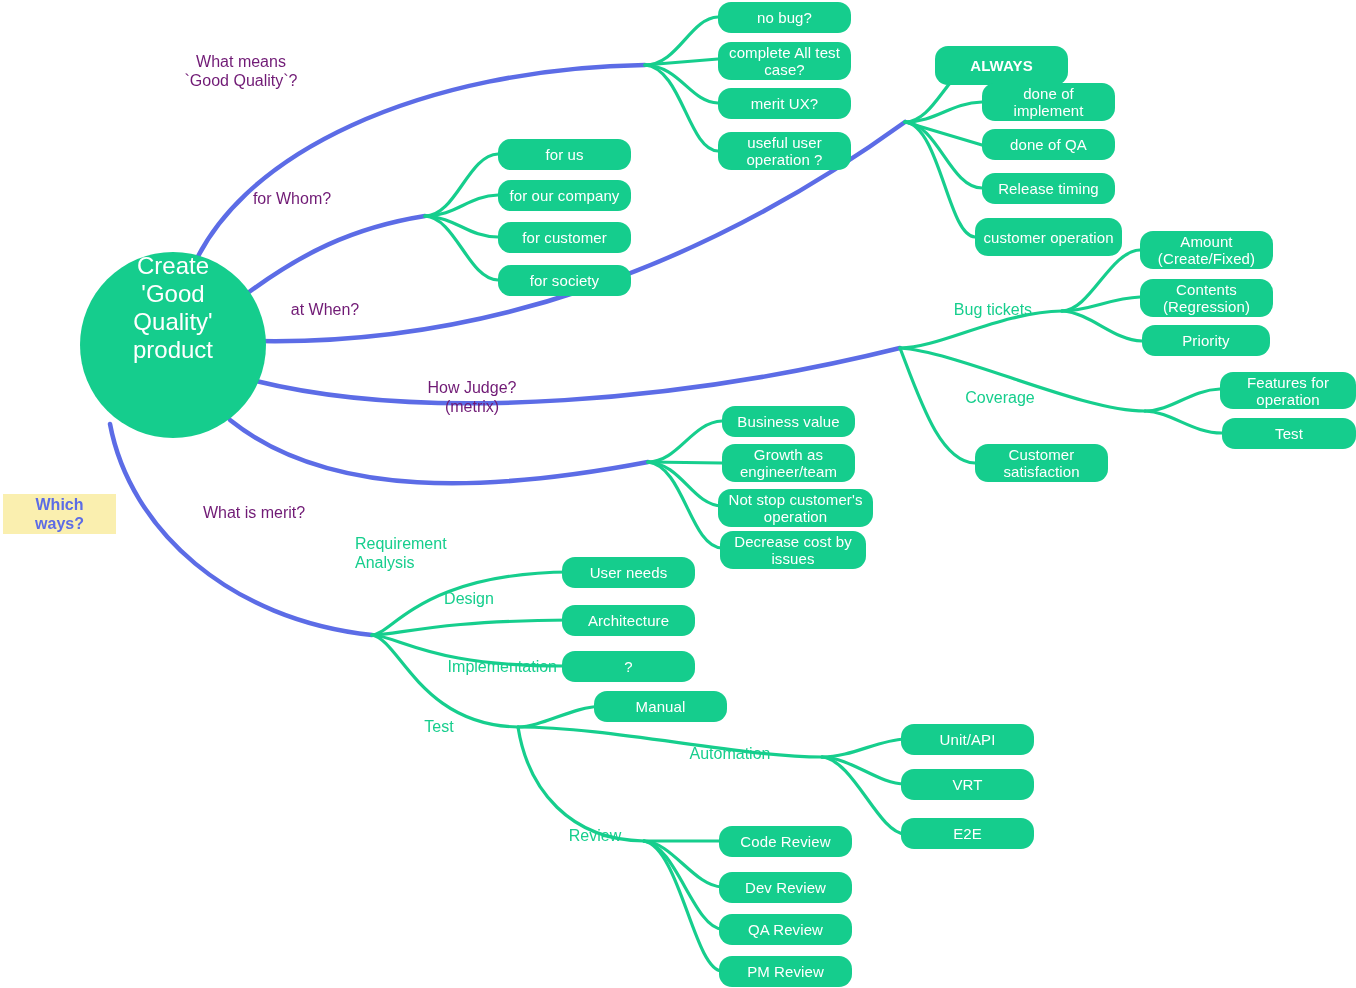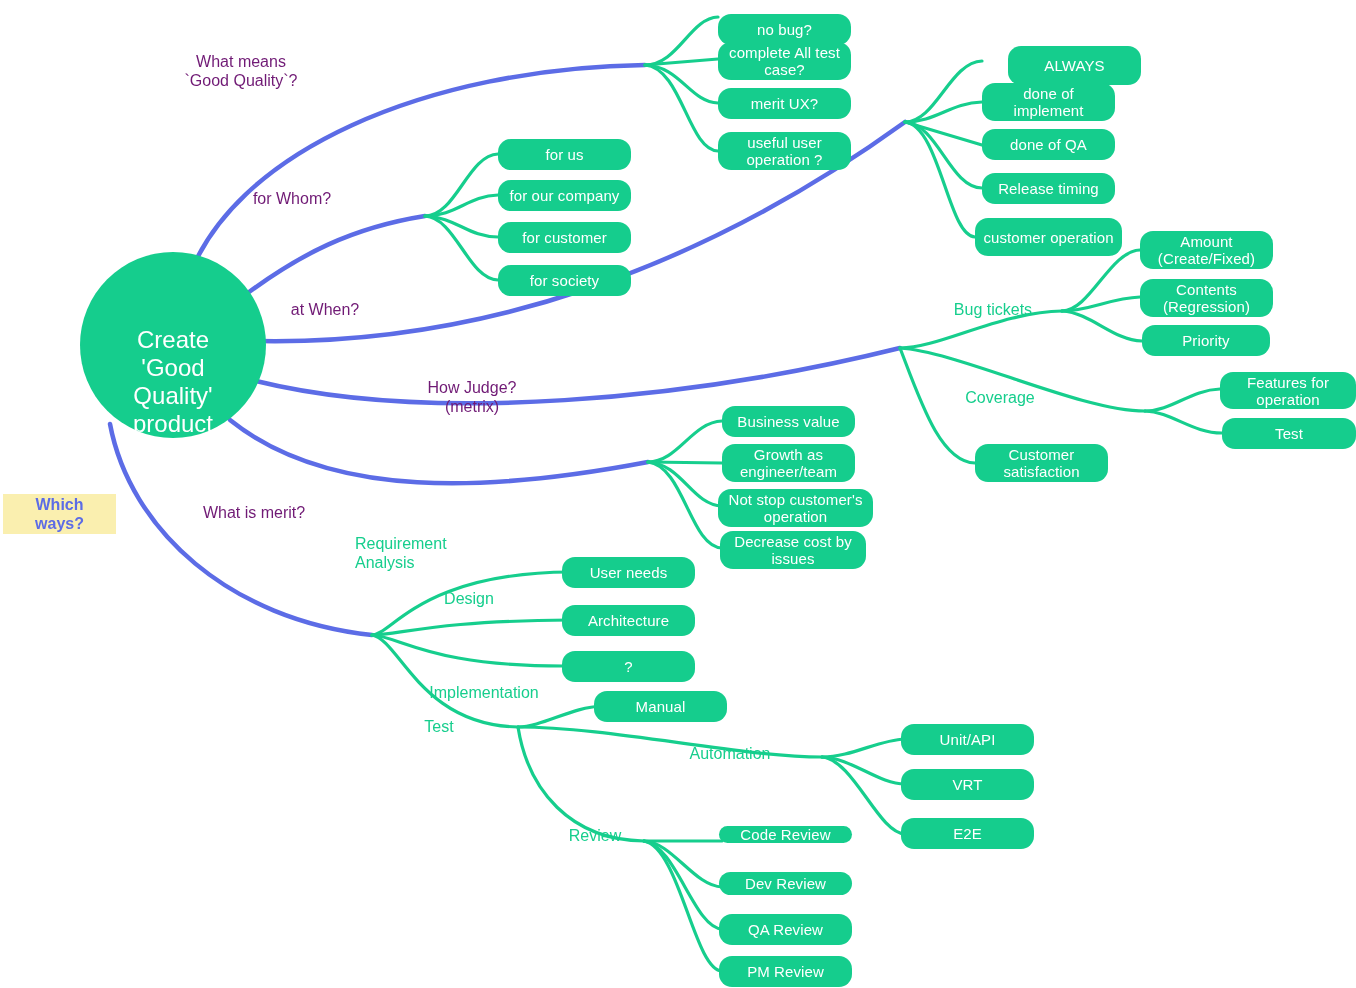--- a/index.html
+++ b/index.html
@@ -64,21 +64,21 @@
   #center-node {
     position: absolute;
     left: 80px;
     top: 252px;
     width: 186px;
     height: 186px;
     border-radius: 50%;
     background: #15CD8D;
     color: #ffffff;
     display: flex;
-    align-items: flex-end;
+    align-items: flex-start;
     justify-content: center;
     text-align: center;
     font-size: 24px;
     line-height: 28px;
     white-space: pre-line;
     padding: 0 16px;
     box-sizing: border-box;
   }
 </style>
 </head>
@@ -170,26 +170,26 @@
   <div class="branch-label blue" style="left:407px; top:378px; width:130px;">How Judge?
 (metrix)</div>
   <div class="branch-label blue" style="left:183px; top:503px; width:142px;">What is merit?</div>
   <div class="branch-label highlight" style="position:absolute; left:3px; top:494px; width:113px; text-align:center; font-size:16px; line-height:19px;">Which ways?</div>
 
   <div class="branch-label green" style="left:934px; top:300px; width:118px;">Bug tickets</div>
   <div class="branch-label green" style="left:948px; top:388px; width:104px;">Coverage</div>
   <div class="branch-label green" style="left:355px; top:534px; width:130px; text-align:left;">Requirement
 Analysis</div>
   <div class="branch-label green" style="left:425px; top:589px; width:88px;">Design</div>
-  <div class="branch-label green" style="left:411px; top:683px; width:146px;">Implementation</div>
+  <div class="branch-label green" style="left:411px; top:657px; width:146px;text-align:right;">Implementation</div>
   <div class="branch-label green" style="left:404px; top:717px; width:70px;">Test</div>
   <div class="branch-label green" style="left:672px; top:744px; width:116px;">Automation</div>
   <div class="branch-label green" style="left:552px; top:826px; width:86px;">Review</div>
 
-  <div class="node-box" style="left:718px; top:14px; width:133px; height:31px;">
+  <div class="node-box" style="left:718px; top:2px; width:133px; height:31px;">
       <span>no bug?</span>
     </div>
   <div class="node-box" style="left:718px; top:42px; width:133px; height:38px;">
       <span>complete All test
 case?</span>
     </div>
   <div class="node-box" style="left:718px; top:88px; width:133px; height:31px;">
       <span>merit UX?</span>
     </div>
   <div class="node-box" style="left:718px; top:132px; width:133px; height:38px;">
@@ -203,21 +203,21 @@
   <div class="node-box" style="left:498px; top:180px; width:133px; height:31px;">
       <span>for our company</span>
     </div>
   <div class="node-box" style="left:498px; top:222px; width:133px; height:31px;">
       <span>for customer</span>
     </div>
   <div class="node-box" style="left:498px; top:265px; width:133px; height:31px;">
       <span>for society</span>
     </div>
 
-  <div class="node-box" style="left:1008px; top:46px; width:133px; height:39px;">
+  <div class="node-box" style="left:935px; top:46px; width:133px; height:39px;font-weight:bold;">
       <span>ALWAYS</span>
     </div>
   <div class="node-box" style="left:982px; top:83px; width:133px; height:38px;">
       <span>done of
 implement</span>
     </div>
   <div class="node-box" style="left:982px; top:129px; width:133px; height:31px;">
       <span>done of QA</span>
     </div>
   <div class="node-box" style="left:982px; top:173px; width:133px; height:31px;">
@@ -281,24 +281,24 @@
     </div>
   <div class="node-box" style="left:901px; top:724px; width:133px; height:31px;">
       <span>Unit/API</span>
     </div>
   <div class="node-box" style="left:901px; top:769px; width:133px; height:31px;">
       <span>VRT</span>
     </div>
   <div class="node-box" style="left:901px; top:818px; width:133px; height:31px;">
       <span>E2E</span>
     </div>
-  <div class="node-box" style="left:719px; top:826px; width:133px; height:17px;">
+  <div class="node-box" style="left:719px; top:826px; width:133px; height:31px;">
       <span>Code Review</span>
     </div>
-  <div class="node-box" style="left:719px; top:872px; width:133px; height:23px;">
+  <div class="node-box" style="left:719px; top:872px; width:133px; height:31px;">
       <span>Dev Review</span>
     </div>
   <div class="node-box" style="left:719px; top:914px; width:133px; height:31px;">
       <span>QA Review</span>
     </div>
   <div class="node-box" style="left:719px; top:956px; width:133px; height:31px;">
       <span>PM Review</span>
     </div>
 
 </div>

